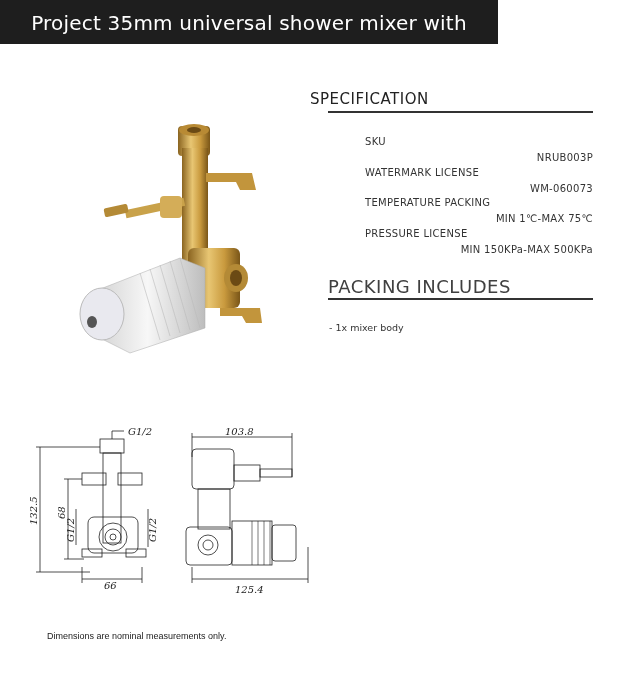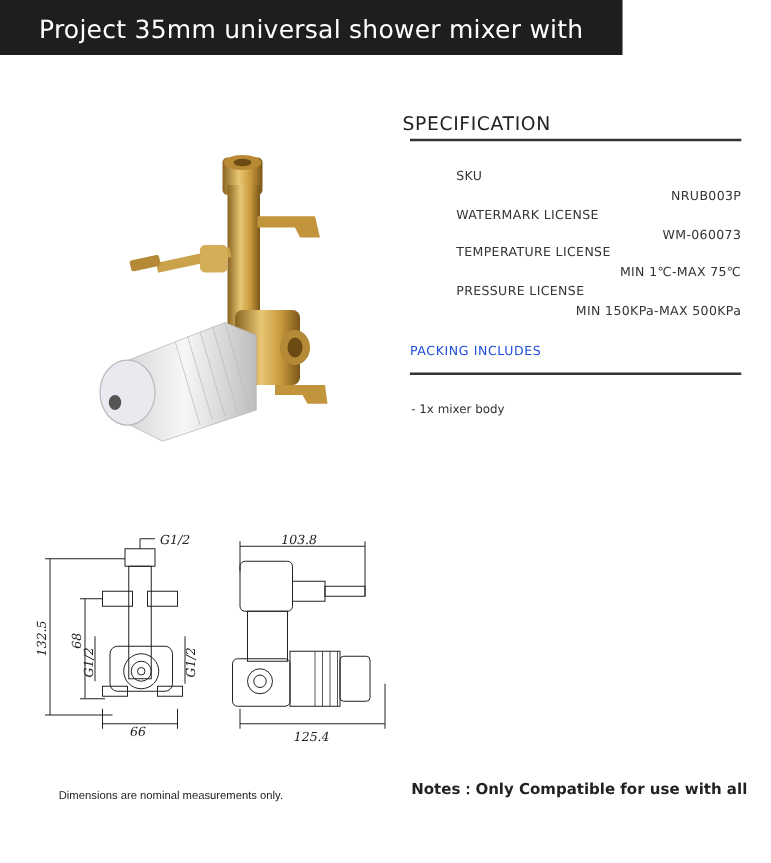--- a/index.html
+++ b/index.html
@@ -1,25 +1,25 @@
 <!DOCTYPE html>
 <html><head>
 <meta charset="utf-8">
 <style>
   html, body { margin:0; padding:0; background:#ffffff; }
   body { width:617px; height:690px; position:relative; overflow:hidden; font-family:"Liberation Sans", sans-serif; color:#222; }
   .titlebar { position:absolute; left:0; top:0; width:498px; height:44px; background:#1e1e1e; }
   .titlebar h1 { margin:0; font-weight:normal; color:#fff; font-size:20px; text-align:center; line-height:46px; letter-spacing:0.2px; font-family:"DejaVu Sans", sans-serif; }
   .product { position:absolute; left:70px; top:118px; width:200px; height:240px; }
-  .spec-h { position:absolute; left:322px; top:90px; font-size:15px; letter-spacing:0.5px; color:#222; font-family:"DejaVu Sans", sans-serif; }
+  .spec-h { position:absolute; left:310px; top:90px; font-size:15px; letter-spacing:0.5px; color:#222; font-family:"DejaVu Sans", sans-serif; }
   .rule { position:absolute; left:328px; width:265px; height:2px; background:#333; }
   .spec-row { position:absolute; left:333px; width:260px; font-size:10px; letter-spacing:0.3px; color:#333; font-family:"DejaVu Sans", sans-serif; }
   .spec-row .k { position:absolute; left:0; top:0;margin-left:32px; }
   .spec-row .v { position:absolute; right:0; top:16px; }
-  .pack-h { position:absolute; left:328px; top:276px; font-size:10px; letter-spacing:0.5px; color:#1d4ed8; font-family:"DejaVu Sans", sans-serif; }
+  .pack-h { position:absolute; left:328px; top:276px; font-size:18px; letter-spacing:0.5px; color:#404040; font-family:"DejaVu Sans", sans-serif; }
   .pack-item { position:absolute; left:329px; top:322px; font-size:9.5px; color:#333; font-family:"DejaVu Sans", sans-serif; }
   .drawing { position:absolute; left:20px; top:417px; width:300px; height:190px;font-style:italic; }
   .dim { font-family:"DejaVu Serif", serif; font-size:10px; fill:#222; }
   .footnote { position:absolute; left:47px; top:631px; font-size:9px; color:#222; font-family:Liberation Sans, sans-serif;text-align:right; }
   .notes { position:absolute; left:329px; top:620px; width:280px; font-size:12px; font-weight:bold; line-height:23px; color:#222; font-family:"DejaVu Sans", sans-serif; }
 </style>
 </head>
 <body>
 
 <div class="titlebar">
@@ -77,21 +77,21 @@
 
 <div class="spec-row" style="top:136px">
   <span class="k">SKU</span>
   <span class="v">NRUB003P</span>
 </div>
 <div class="spec-row" style="top:167px">
   <span class="k">WATERMARK LICENSE</span>
   <span class="v">WM-060073</span>
 </div>
 <div class="spec-row" style="top:197px">
-  <span class="k">TEMPERATURE LICENSE</span>
+  <span class="k">TEMPERATURE PACKING</span>
   <span class="v">MIN 1℃-MAX 75℃</span>
 </div>
 <div class="spec-row" style="top:228px">
   <span class="k">PRESSURE LICENSE</span>
   <span class="v">MIN 150KPa-MAX 500KPa</span>
 </div>
 
 <div class="pack-h">PACKING INCLUDES</div>
 <div class="rule" style="top:298px"></div>
 <div class="pack-item">-  1x mixer body</div>
@@ -155,14 +155,13 @@
         <line x1="172" y1="150" x2="172" y2="166"></line>
         <line x1="288" y1="130" x2="288" y2="166"></line>
     </g>
     <text class="dim" x="205" y="18" stroke="none">103.8</text>
     <text class="dim" x="215" y="176" stroke="none">125.4</text>
   </svg>
 </div>
 
 <div class="footnote">Dimensions are nominal measurements only.</div>
 <div class="notes">
-  <div>Notes：Only Compatible for use with all</div>
 </div>
 
 </body></html>

